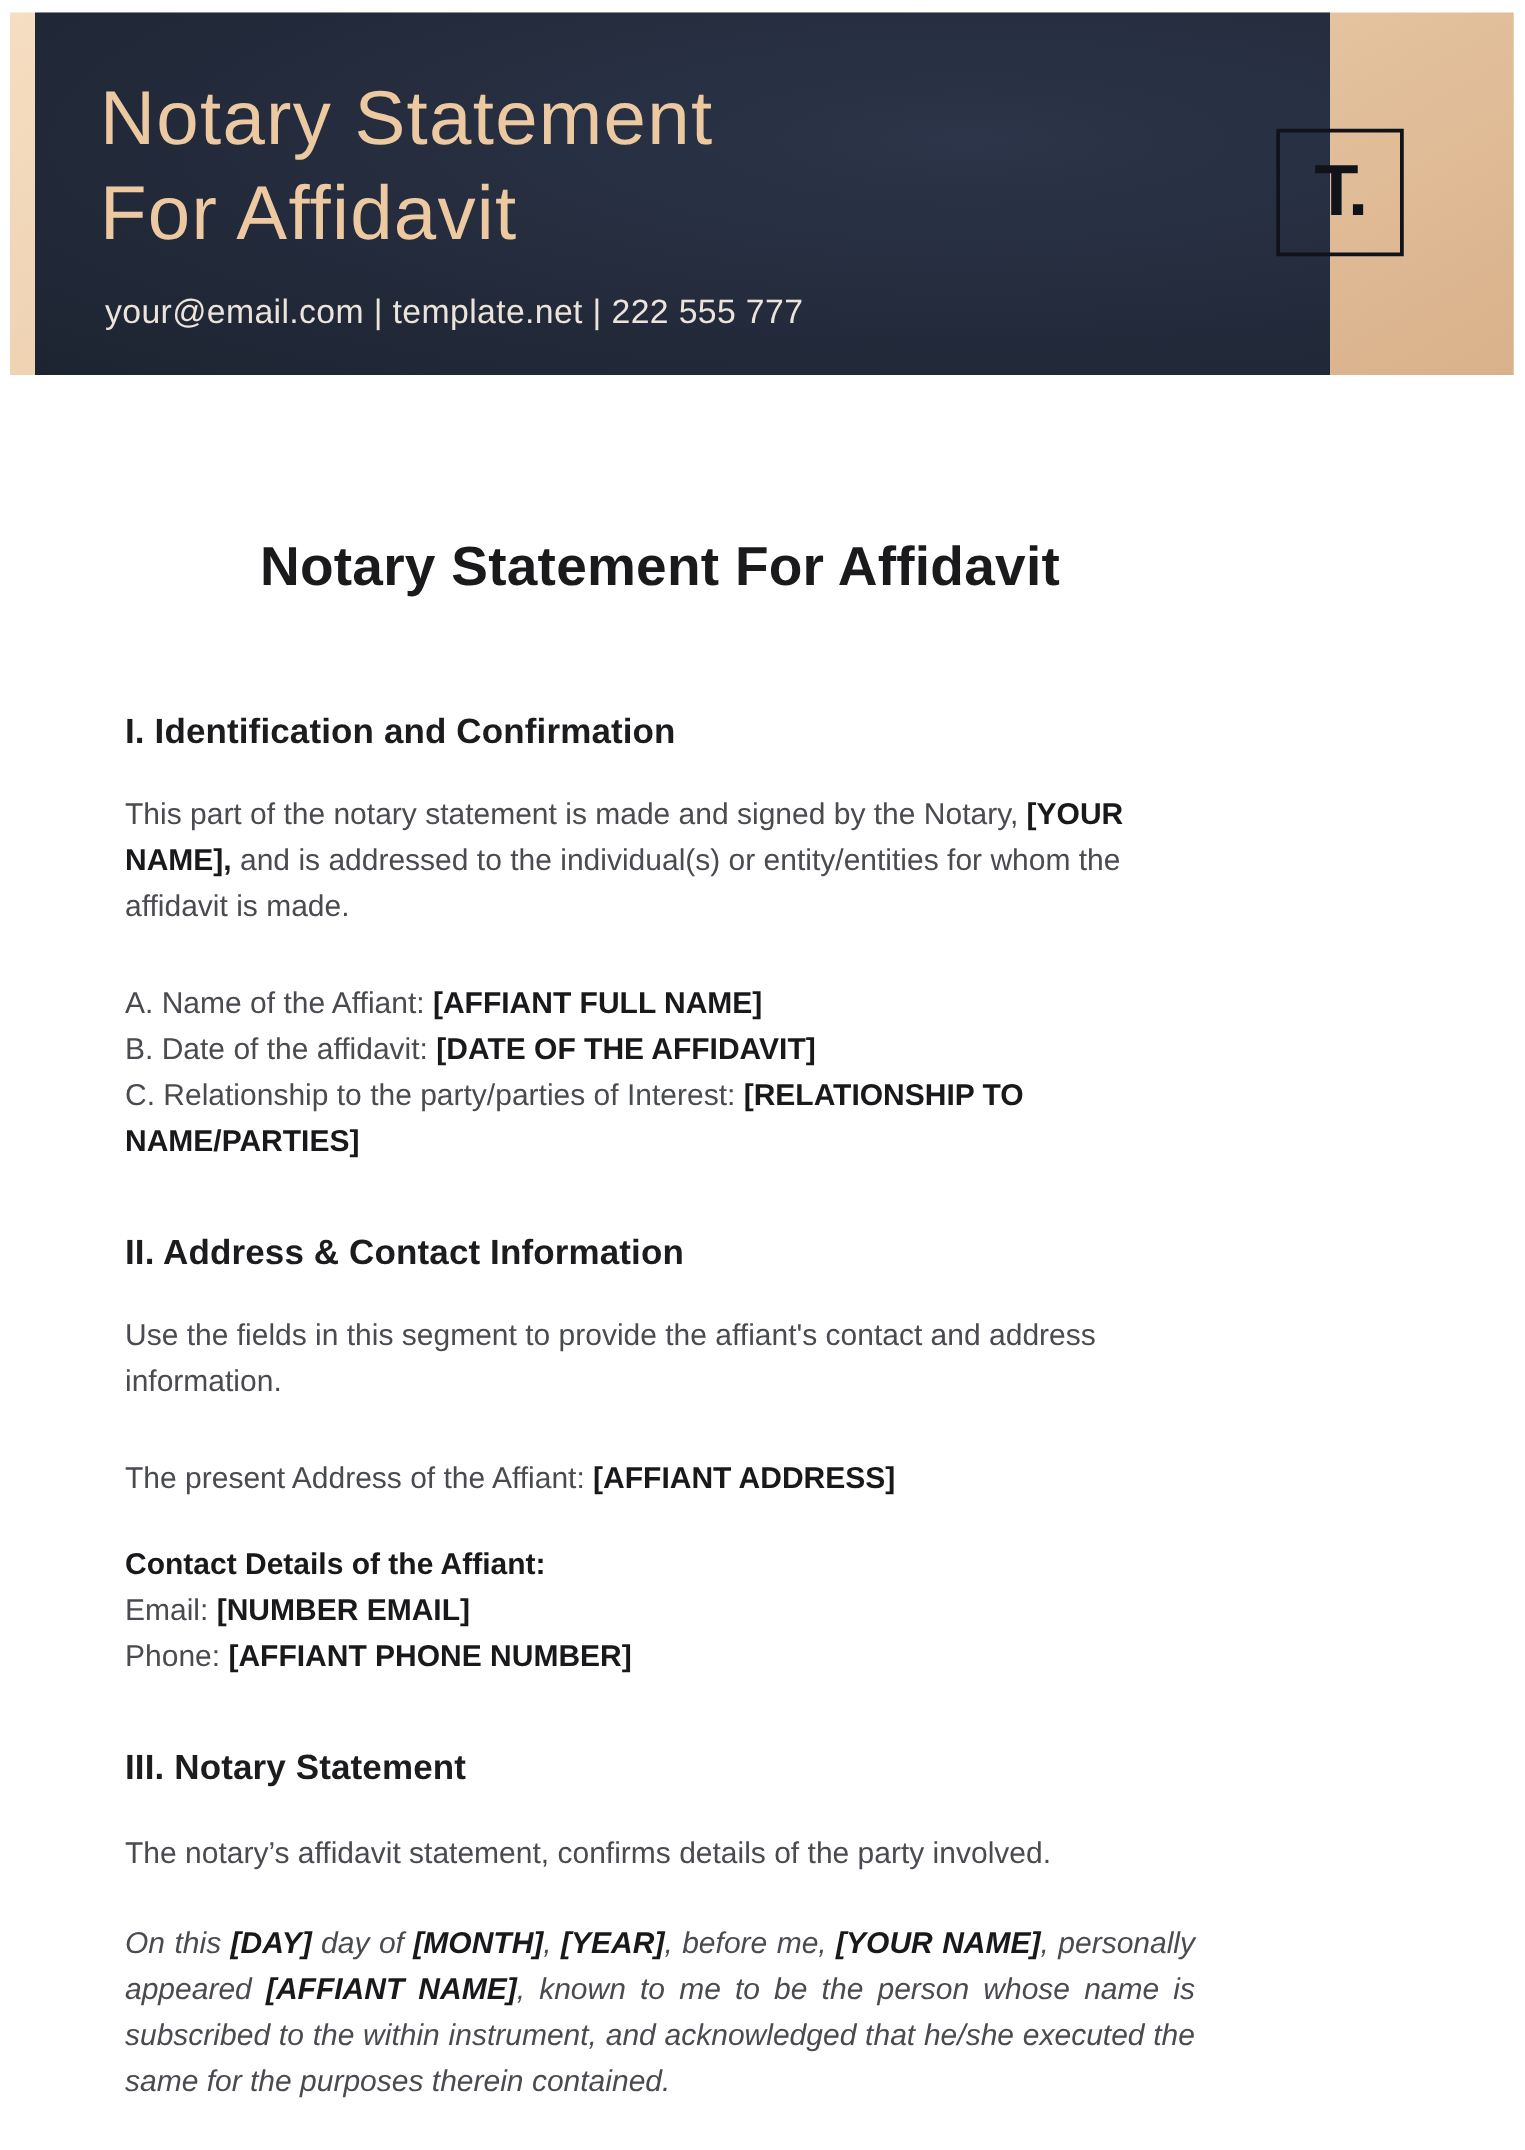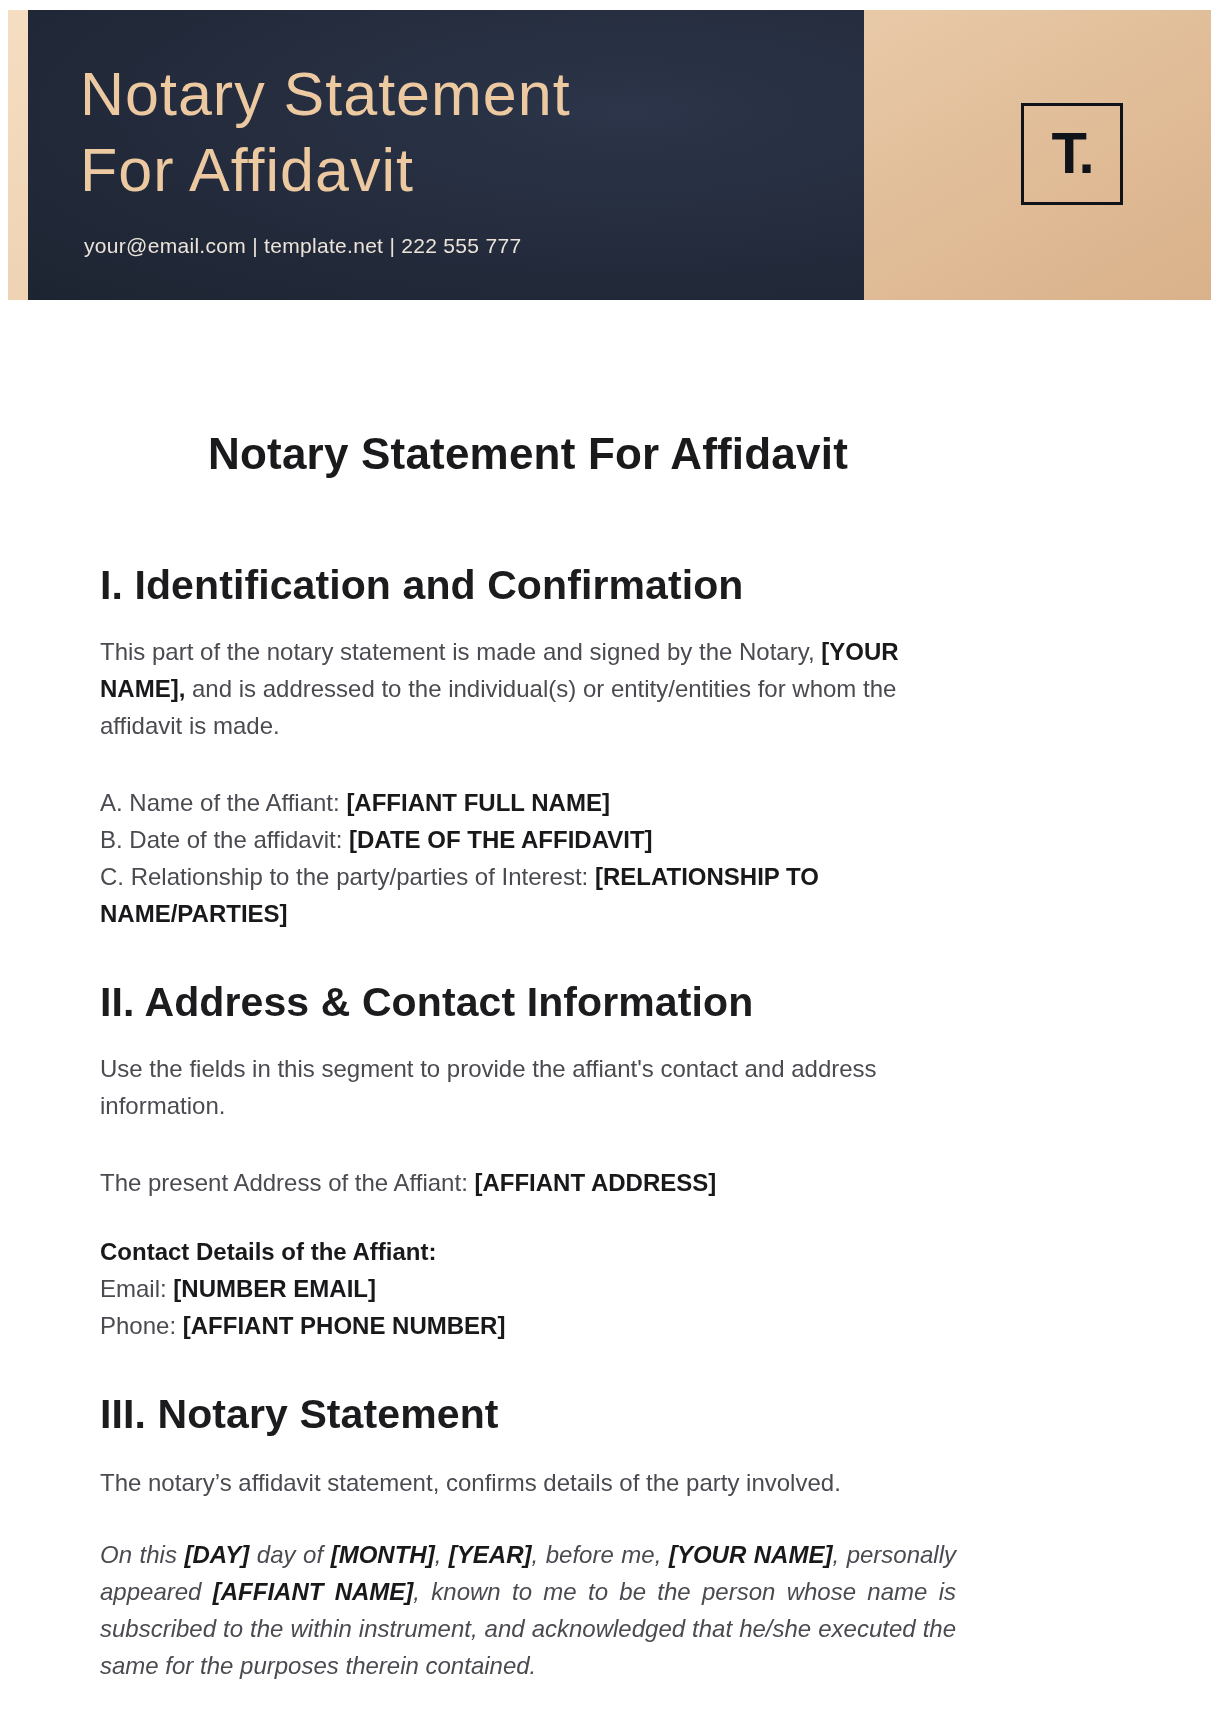--- a/index.html
+++ b/index.html
@@ -6,52 +6,52 @@
   .page{
     position:relative;width:1220px;height:1720px;overflow:hidden;background:#ffffff;
     font-family:"Liberation Sans", sans-serif;
   }
   
   .header{
     position:absolute;top:10px;left:8px;width:1203px;height:290px;
     background:linear-gradient(150deg,#f6dec2 0%,#eccfae 40%,#e2bf9b 70%,#d9b18a 100%);
   }
   .header-navy{
-    position:absolute;top:0;left:20px;width:836px;height:290px;
+    position:absolute;top:0;left:20px;width:1036px;height:290px;
     background:radial-gradient(ellipse at 72% 35%, #2c3549 0%, #232b3c 55%, #1d2431 100%);
   }
   .header-title{
     position:absolute;left:52px;top:46px;
     font-size:61px;line-height:76px;font-weight:300;
     color:#ecc9a0;letter-spacing:1px;white-space:nowrap;
   }
   .header-contact{
     position:absolute;left:56px;top:224px;
-    font-size:21px;color:#ece4da;letter-spacing:.3px;white-space:nowrap;
+    font-size:27px;color:#ece4da;letter-spacing:.3px;white-space:nowrap;
   }
   .logo-box{
     position:absolute;top:93px;right:88px;width:102px;height:102px;
     border:3px solid #101319;box-sizing:border-box;
     display:flex;align-items:center;justify-content:center;
   }
   .logo-text{
     font-size:58px;font-weight:800;color:#101319;letter-spacing:-2px;
     transform:translateY(-2px);
   }
   
   .content{
     position:absolute;top:300px;left:0;width:1056px;box-sizing:border-box;
     padding:0 100px;
   }
   .doc-title{
     margin:128px 0 0 0;text-align:center;
     font-size:44px;line-height:52px;font-weight:700;color:#1a1a1d;letter-spacing:.2px;
   }
   .sec-heading{
-    margin:0;font-size:41px;line-height:40px;font-weight:700;color:#1c1c1f;letter-spacing:.1px;
+    margin:0;font-size:28px;line-height:40px;font-weight:700;color:#1c1c1f;letter-spacing:.1px;
   }
   .mt-sec1{margin-top:85px;}
   .mt-sec2{margin-top:50px;}
   .mt-sec3{margin-top:50px;}
   .mt-sec4{margin-top:60px;}
   .body-text{
     margin:0;font-size:24px;line-height:37px;color:#4a4b51;
   }
   .body-text .b{font-weight:700;color:#19191c;}
   .mt-intro{margin-top:28px;}

